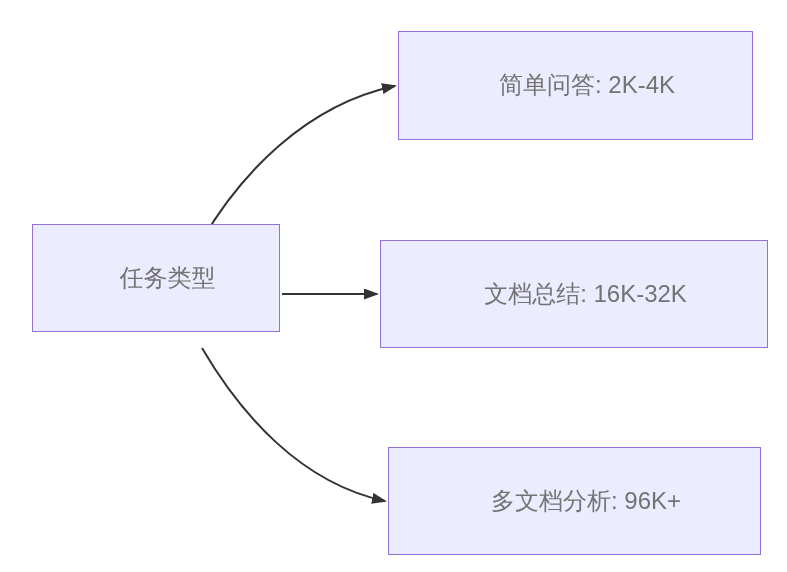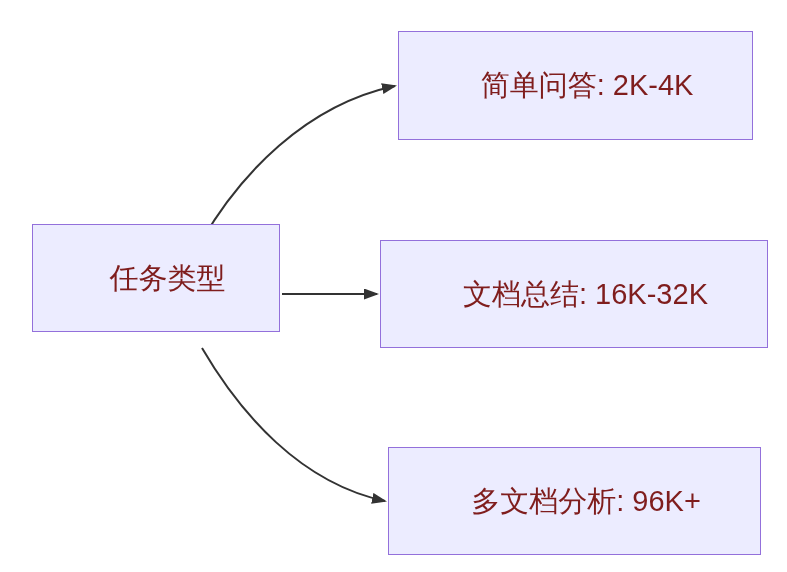--- a/index.html
+++ b/index.html
@@ -28,22 +28,22 @@
     stroke-width: 2px;
   }
   .node {
     position: absolute;
     box-sizing: border-box;
     background: #ECECFF;
     border: 1.5px solid #9370DB;
     display: flex;
     align-items: center;
     justify-content: center;
-    color: #7f1d1d;
-    font-size: 29px;
+    color: #737373;
+    font-size: 24px;
     line-height: 1.2;
     text-align: center;
     white-space: nowrap;
     padding-left: 23px;
   }
   .node-root { left: 32px;  top: 224px; width: 248px; height: 108px; justify-content: center; }
   .node-c0   { left: 398px; top: 31px;  width: 355px; height: 109px; }
   .node-c1   { left: 380px; top: 240px; width: 388px; height: 108px; }
   .node-c2   { left: 388px; top: 447px; width: 373px; height: 108px; }
 </style>

